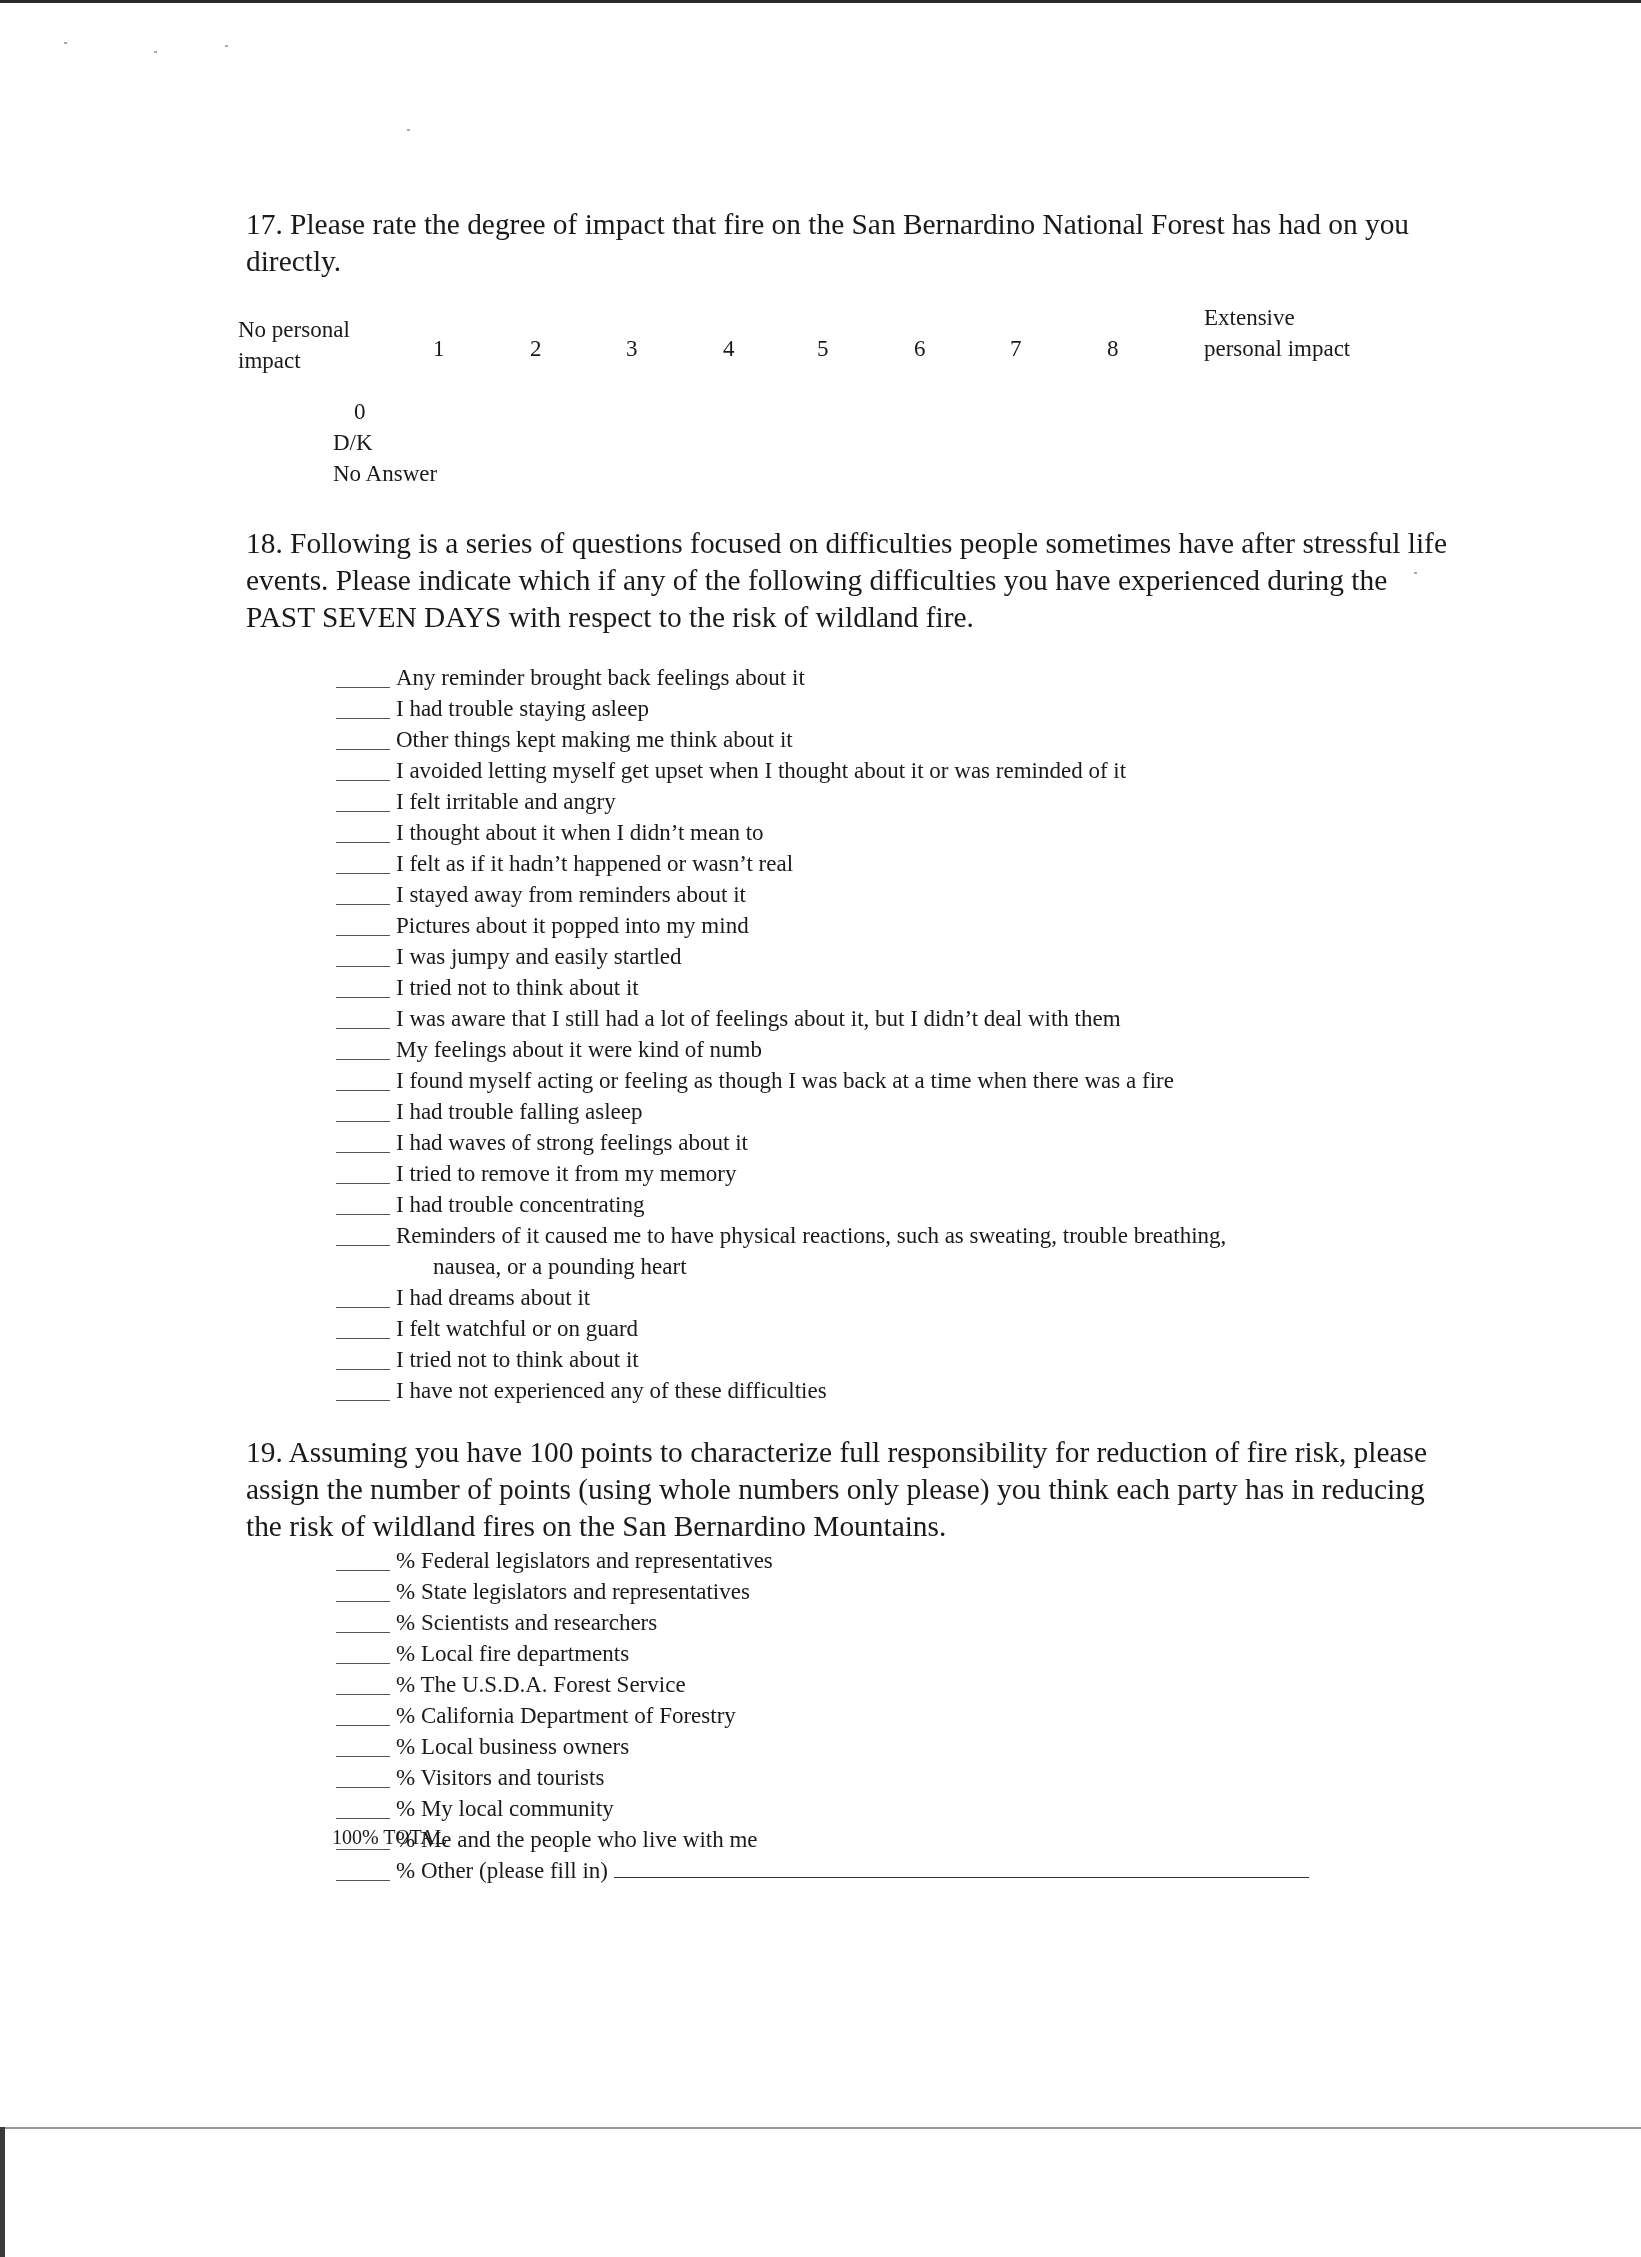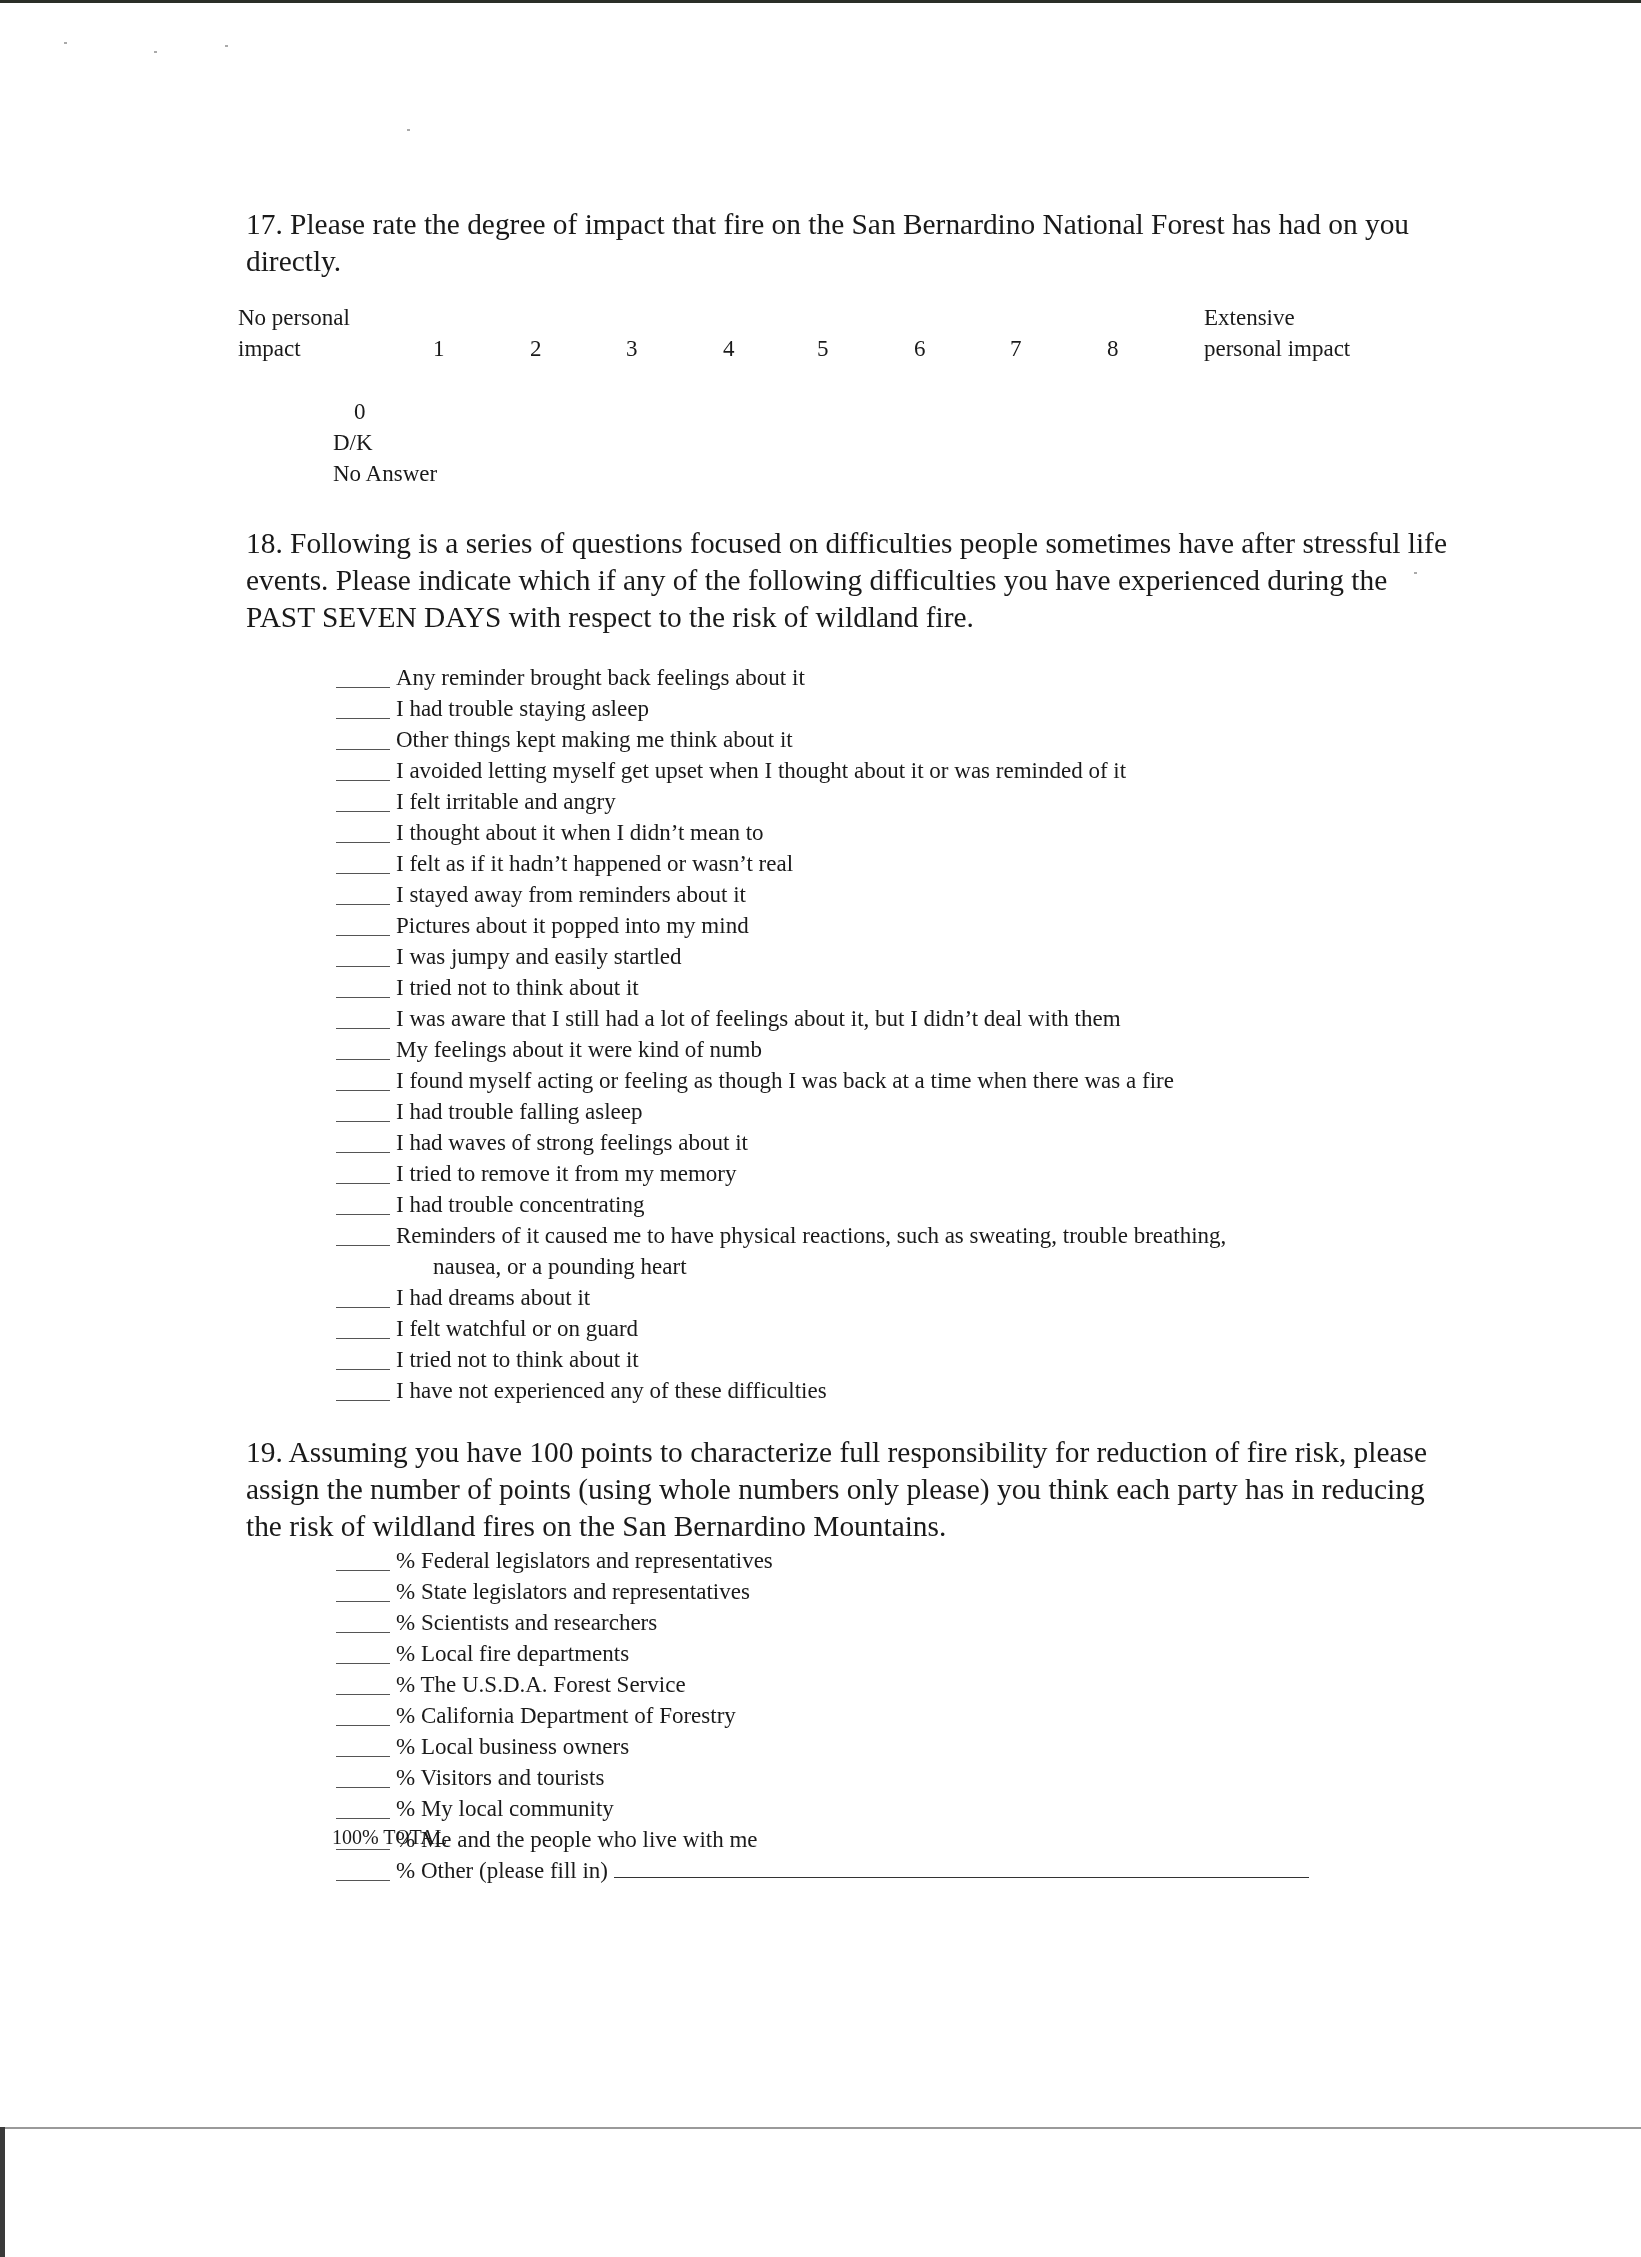--- a/index.html
+++ b/index.html
@@ -11,21 +11,21 @@
   .scan-bottom { position: absolute; left: 0; top: 2127px; width: 1641px; height: 1.9px; background: #9a9a9a; }
   .scan-left { position: absolute; left: 0; top: 2127px; width: 4.8px; height: 130px; background: #3a3a3a; }
   .speck { position: absolute; width: 2.9px; height: 1.9px; background: #aaa; }
 
   .qtext { position: absolute; left: 238px; width: 1207px; font-size: 29.4px; line-height: 37px; margin: 8px; }
   #q17 { top: 198px; }
   #q18 { top: 517px; }
   #q19 { top: 1426px; }
 
   .scale { position: absolute; top: 302px; left: 238px; width: 1207px; height: 68px; font-size: 23px; line-height: 31px; }
-  .scale .low { position: absolute; left: 0; top: 0; font-family: Liberation Serif, serif; }
+  .scale .low { position: absolute; left: 0; top: 12px; font-family: Liberation Serif, serif; }
   .scale .high { position: absolute; left: 966px; top: 0; }
   .scale .num { position: absolute; top: 31px; }
   .na-block { position: absolute; left: 333px; top: 396px; font-size: 23px; line-height: 31px; }
   .na-block .zero { padding-left: 21px; }
 
   .list { position: absolute; left: 332px; margin: 4px; padding: 0; list-style: none; font-size: 23px; line-height: 31px; }
   #q18-list { top: 658px; }
   #q19-list { top: 1541px; }
   .list li { position: relative; padding-left: 60px; }
   .list .blank { position: absolute; left: 0; top: 25px; width: 54px; height: 0; border-bottom: 1.4px solid #555; }

